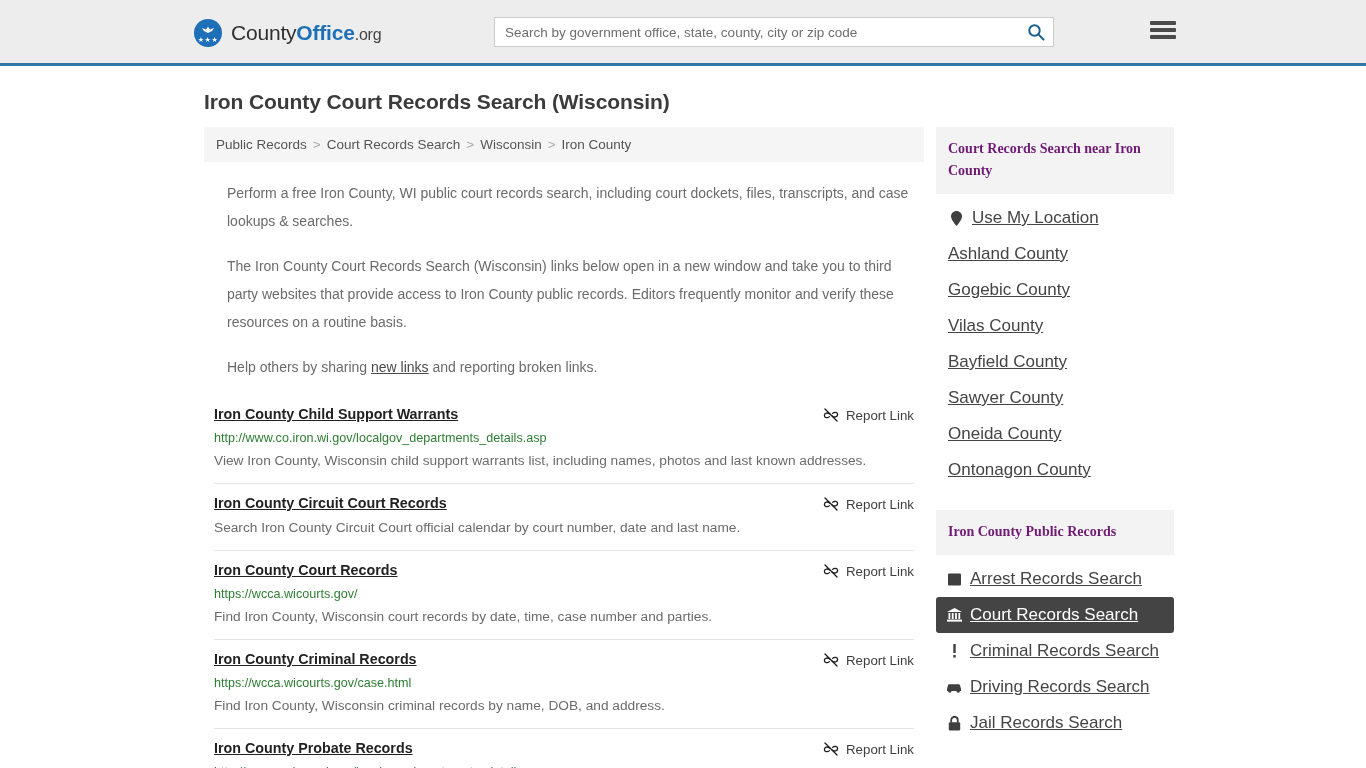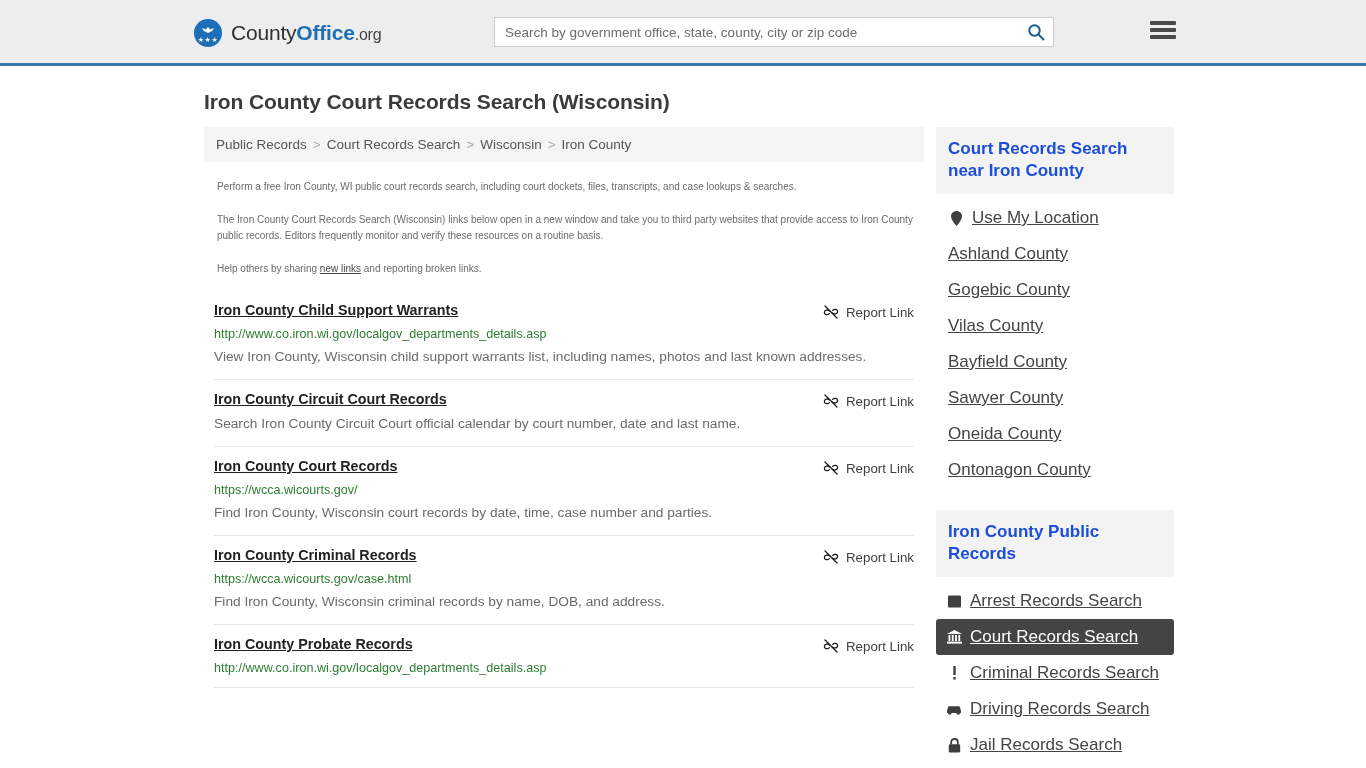--- a/index.html
+++ b/index.html
@@ -146,41 +146,41 @@
     gap: 6px;
   }
   .breadcrumb a {
     color: #555;
     text-decoration: none;
   }
   .breadcrumb .sep { color: #a9a9a9; }
 
   .intro { padding: 0 10px; }
   .intro p {
-    font-size: 10px;
-    line-height: 16px;
+    font-size: 14px;
+    line-height: 28px;
     color: #6b6b6b;
-    margin: 17px 0 0 3px;
+    margin: 17px 0 0 13px;
   }
   .intro p a {
     color: #4a4a4a;
     text-decoration: underline;
     font-weight: normal;
   }
 
   .results { padding: 0 10px; margin-top: 20px; }
   .result {
     padding: 10px 0 11px 0;
     border-bottom: 1px solid #e6e6e6;
     position: relative;
   }
   .result:first-child { padding-top: 4px; }
   .result-head {
     display: flex;
-    align-items: flex-end;
+    align-items: center;
     justify-content: space-between;
   }
   .result-title {
     font-size: 14.3px;
     font-weight: bold;
     color: #222;
     text-decoration: underline;
     cursor: pointer;
     line-height: 19px;
   }
@@ -207,24 +207,25 @@
     line-height: 22px;
     margin-top: 4px;
   }
 
   
   .sidebar { width: 238px; flex: 0 0 238px; padding-top: 0; }
   .side-box { margin-bottom: 2px; }
   .side-heading {
     background: #f3f3f3;
     padding: 11px 12px 12px 12px;
-    font-size: 17px;
+    font-size: 14px;
     font-weight: bold;
-    color: #1d4ed8;
+    color: #701a75;
     line-height: 22px;
+    font-family: Liberation Serif, serif;
   }
   .side-list { padding: 6px 0 0 0; }
   .side-item {
     display: flex;
     align-items: center;
     gap: 8px;
     padding: 8px 10px;
     font-size: 17px;
     cursor: pointer;
     border-radius: 3px;

